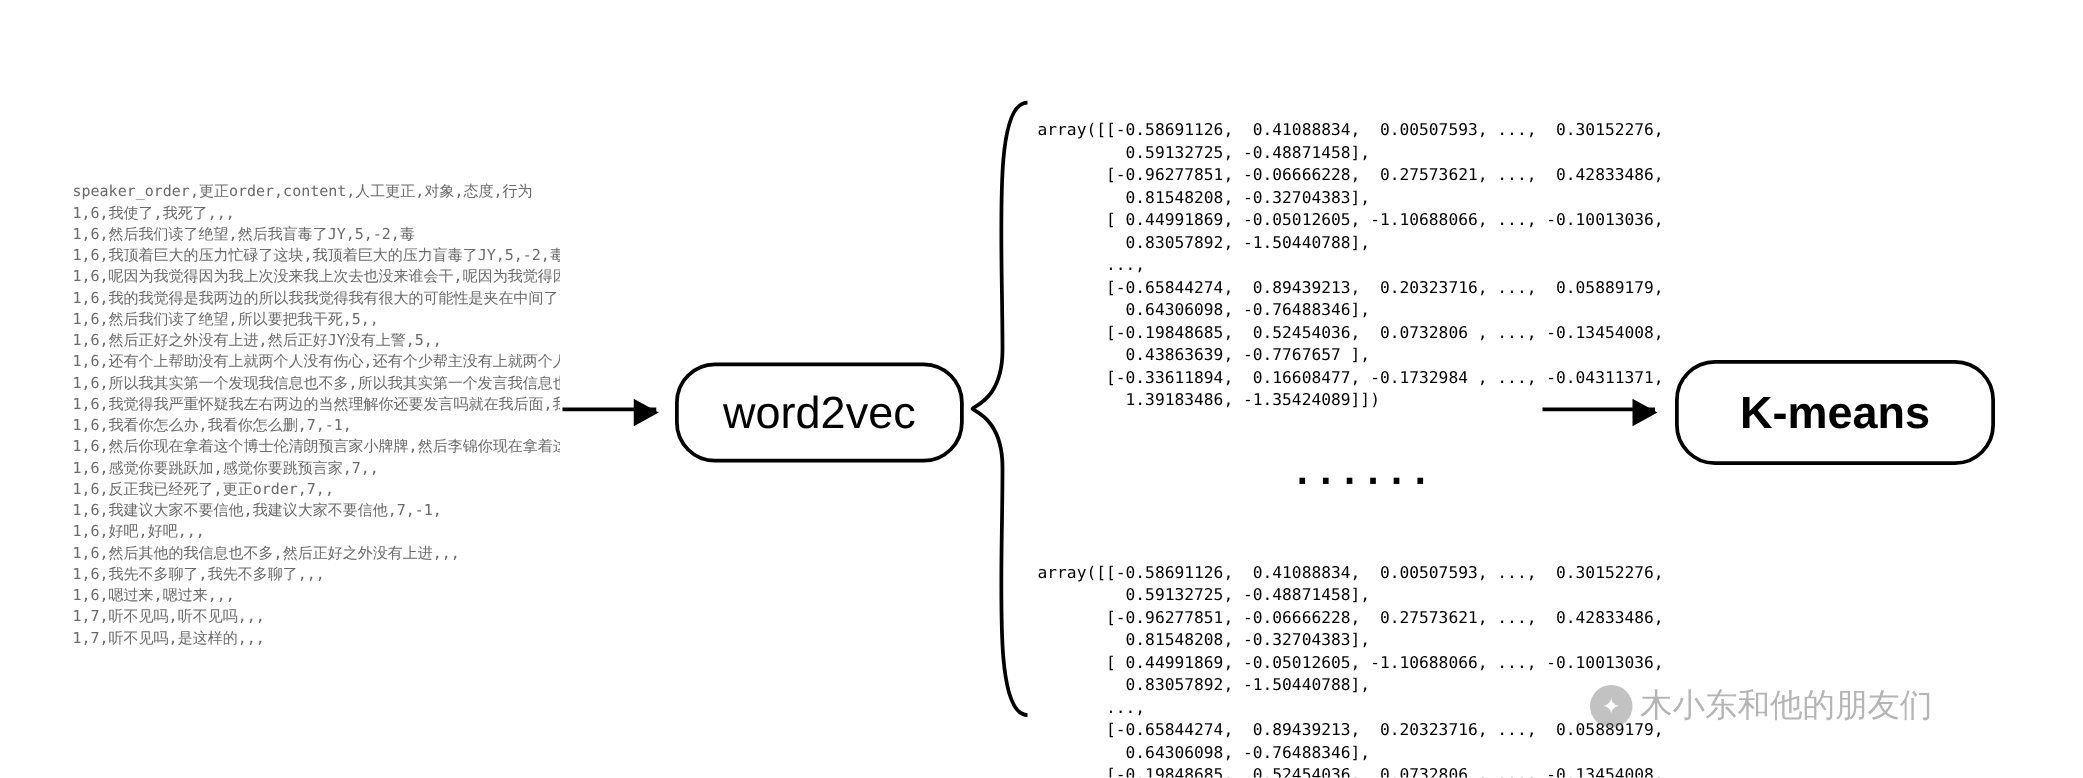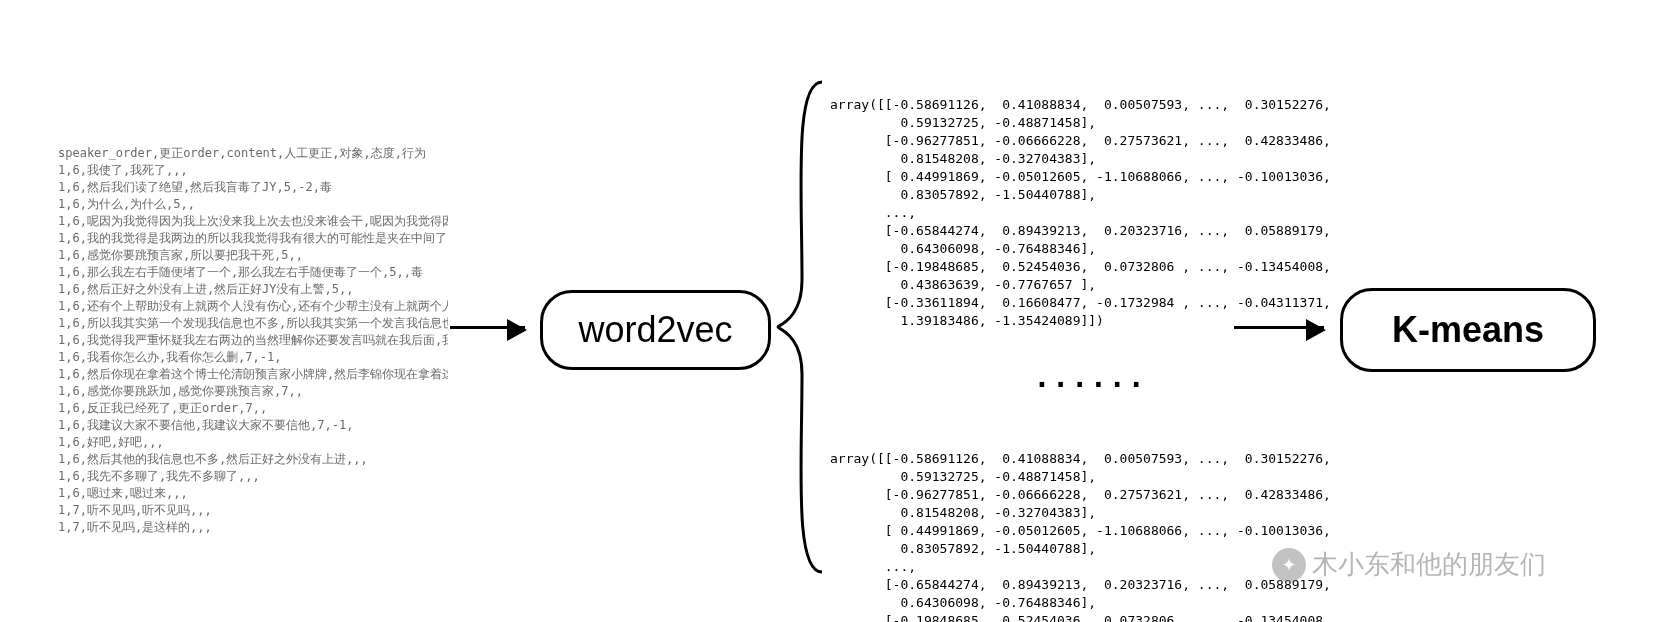--- a/index.html
+++ b/index.html
@@ -122,25 +122,24 @@
 </style>
 </head>
 <body>
 
 <div class="canvas">
 
   <div class="raw-data" id="raw-data">
       <div class="raw-line">speaker_order,更正order,content,人工更正,对象,态度,行为</div>
       <div class="raw-line">1,6,我使了,我死了,,,</div>
       <div class="raw-line">1,6,然后我们读了绝望,然后我盲毒了JY,5,-2,毒</div>
-      <div class="raw-line">1,6,为什么,为什么,5,,</div>
+      <div class="raw-line">1,6,我顶着巨大的压力忙碌了这块,我顶着巨大的压力盲毒了JY,5,-2,毒</div>
       <div class="raw-line">1,6,呢因为我觉得因为我上次没来我上次去也没来谁会干,呢因为我觉得因为我上次</div>
       <div class="raw-line">1,6,我的我觉得是我两边的所以我我觉得我有很大的可能性是夹在中间了,我的我觉</div>
-      <div class="raw-line">1,6,感觉你要跳预言家,所以要把我干死,5,,</div>
-      <div class="raw-line">1,6,那么我左右手随便堵了一个,那么我左右手随便毒了一个,5,,毒</div>
+      <div class="raw-line">1,6,然后我们读了绝望,所以要把我干死,5,,</div>
       <div class="raw-line">1,6,然后正好之外没有上进,然后正好JY没有上警,5,,</div>
       <div class="raw-line">1,6,还有个上帮助没有上就两个人没有伤心,还有个少帮主没有上就两个人没有上警</div>
       <div class="raw-line">1,6,所以我其实第一个发现我信息也不多,所以我其实第一个发言我信息也不多,,,</div>
       <div class="raw-line">1,6,我觉得我严重怀疑我左右两边的当然理解你还要发言吗就在我后面,我觉得我严</div>
       <div class="raw-line">1,6,我看你怎么办,我看你怎么删,7,-1,</div>
       <div class="raw-line">1,6,然后你现在拿着这个博士伦清朗预言家小牌牌,然后李锦你现在拿着这个博士伦</div>
       <div class="raw-line">1,6,感觉你要跳跃加,感觉你要跳预言家,7,,</div>
       <div class="raw-line">1,6,反正我已经死了,更正order,7,,</div>
       <div class="raw-line">1,6,我建议大家不要信他,我建议大家不要信他,7,-1,</div>
       <div class="raw-line">1,6,好吧,好吧,,,</div>

